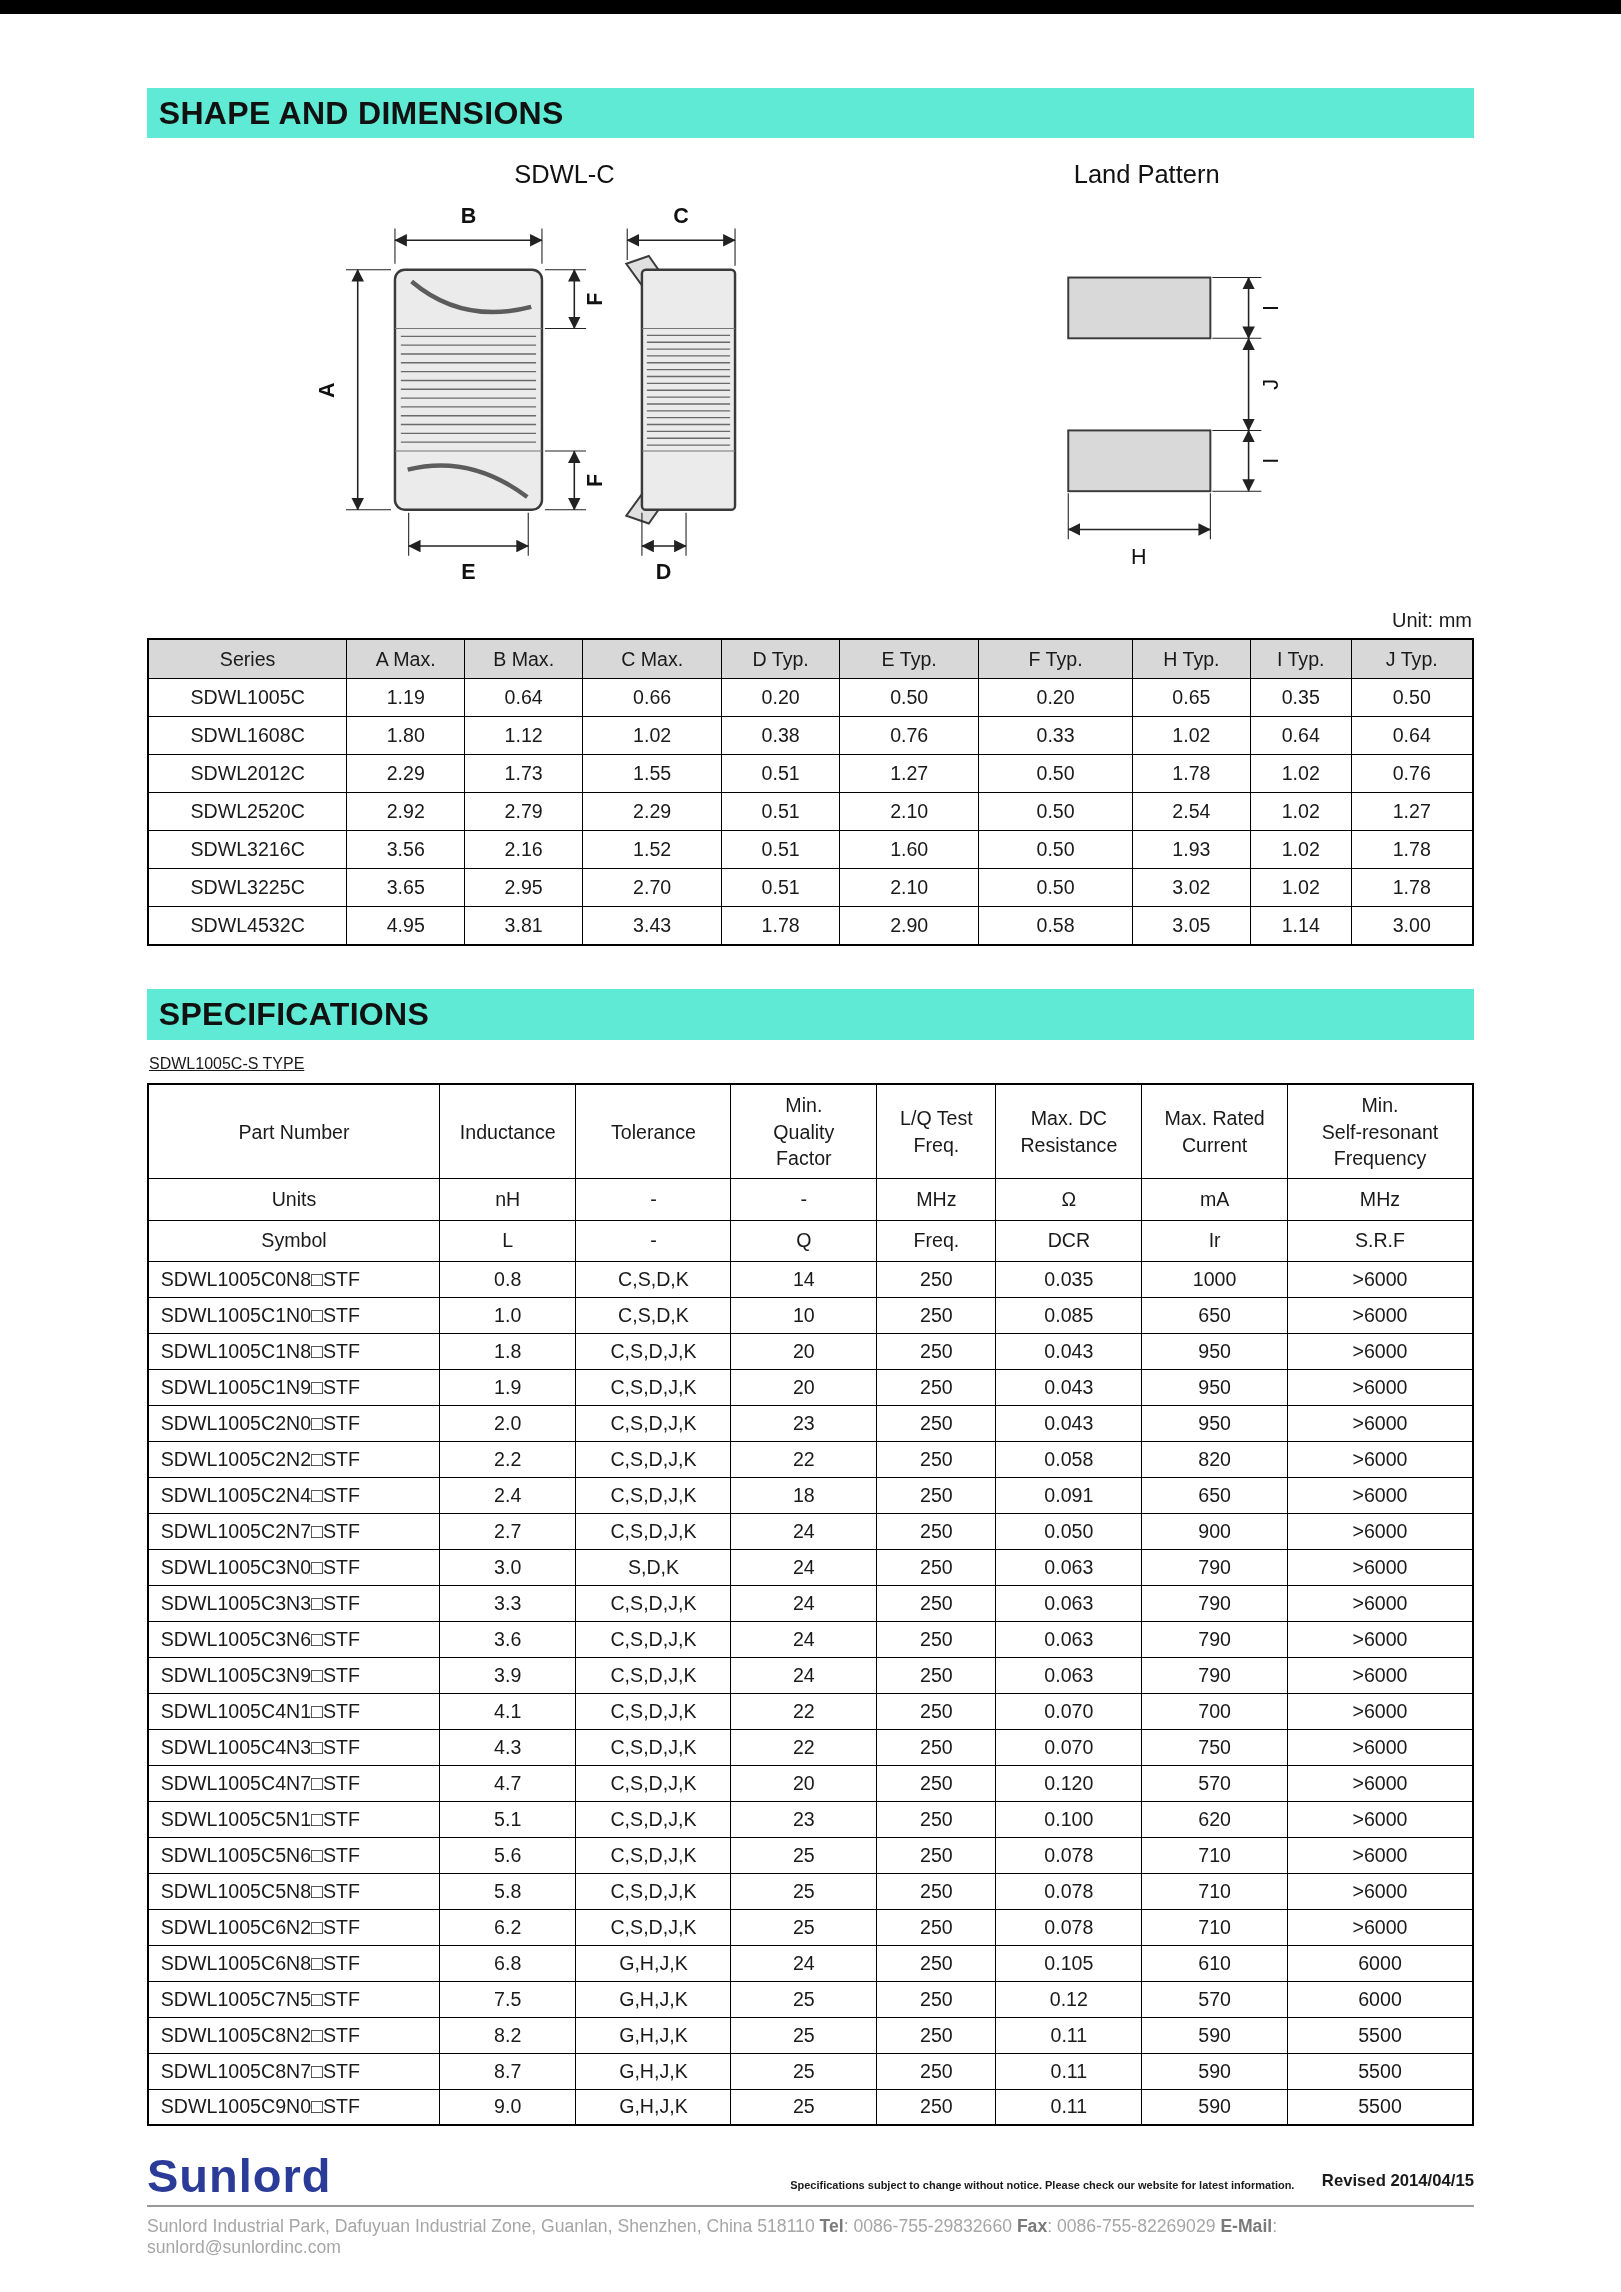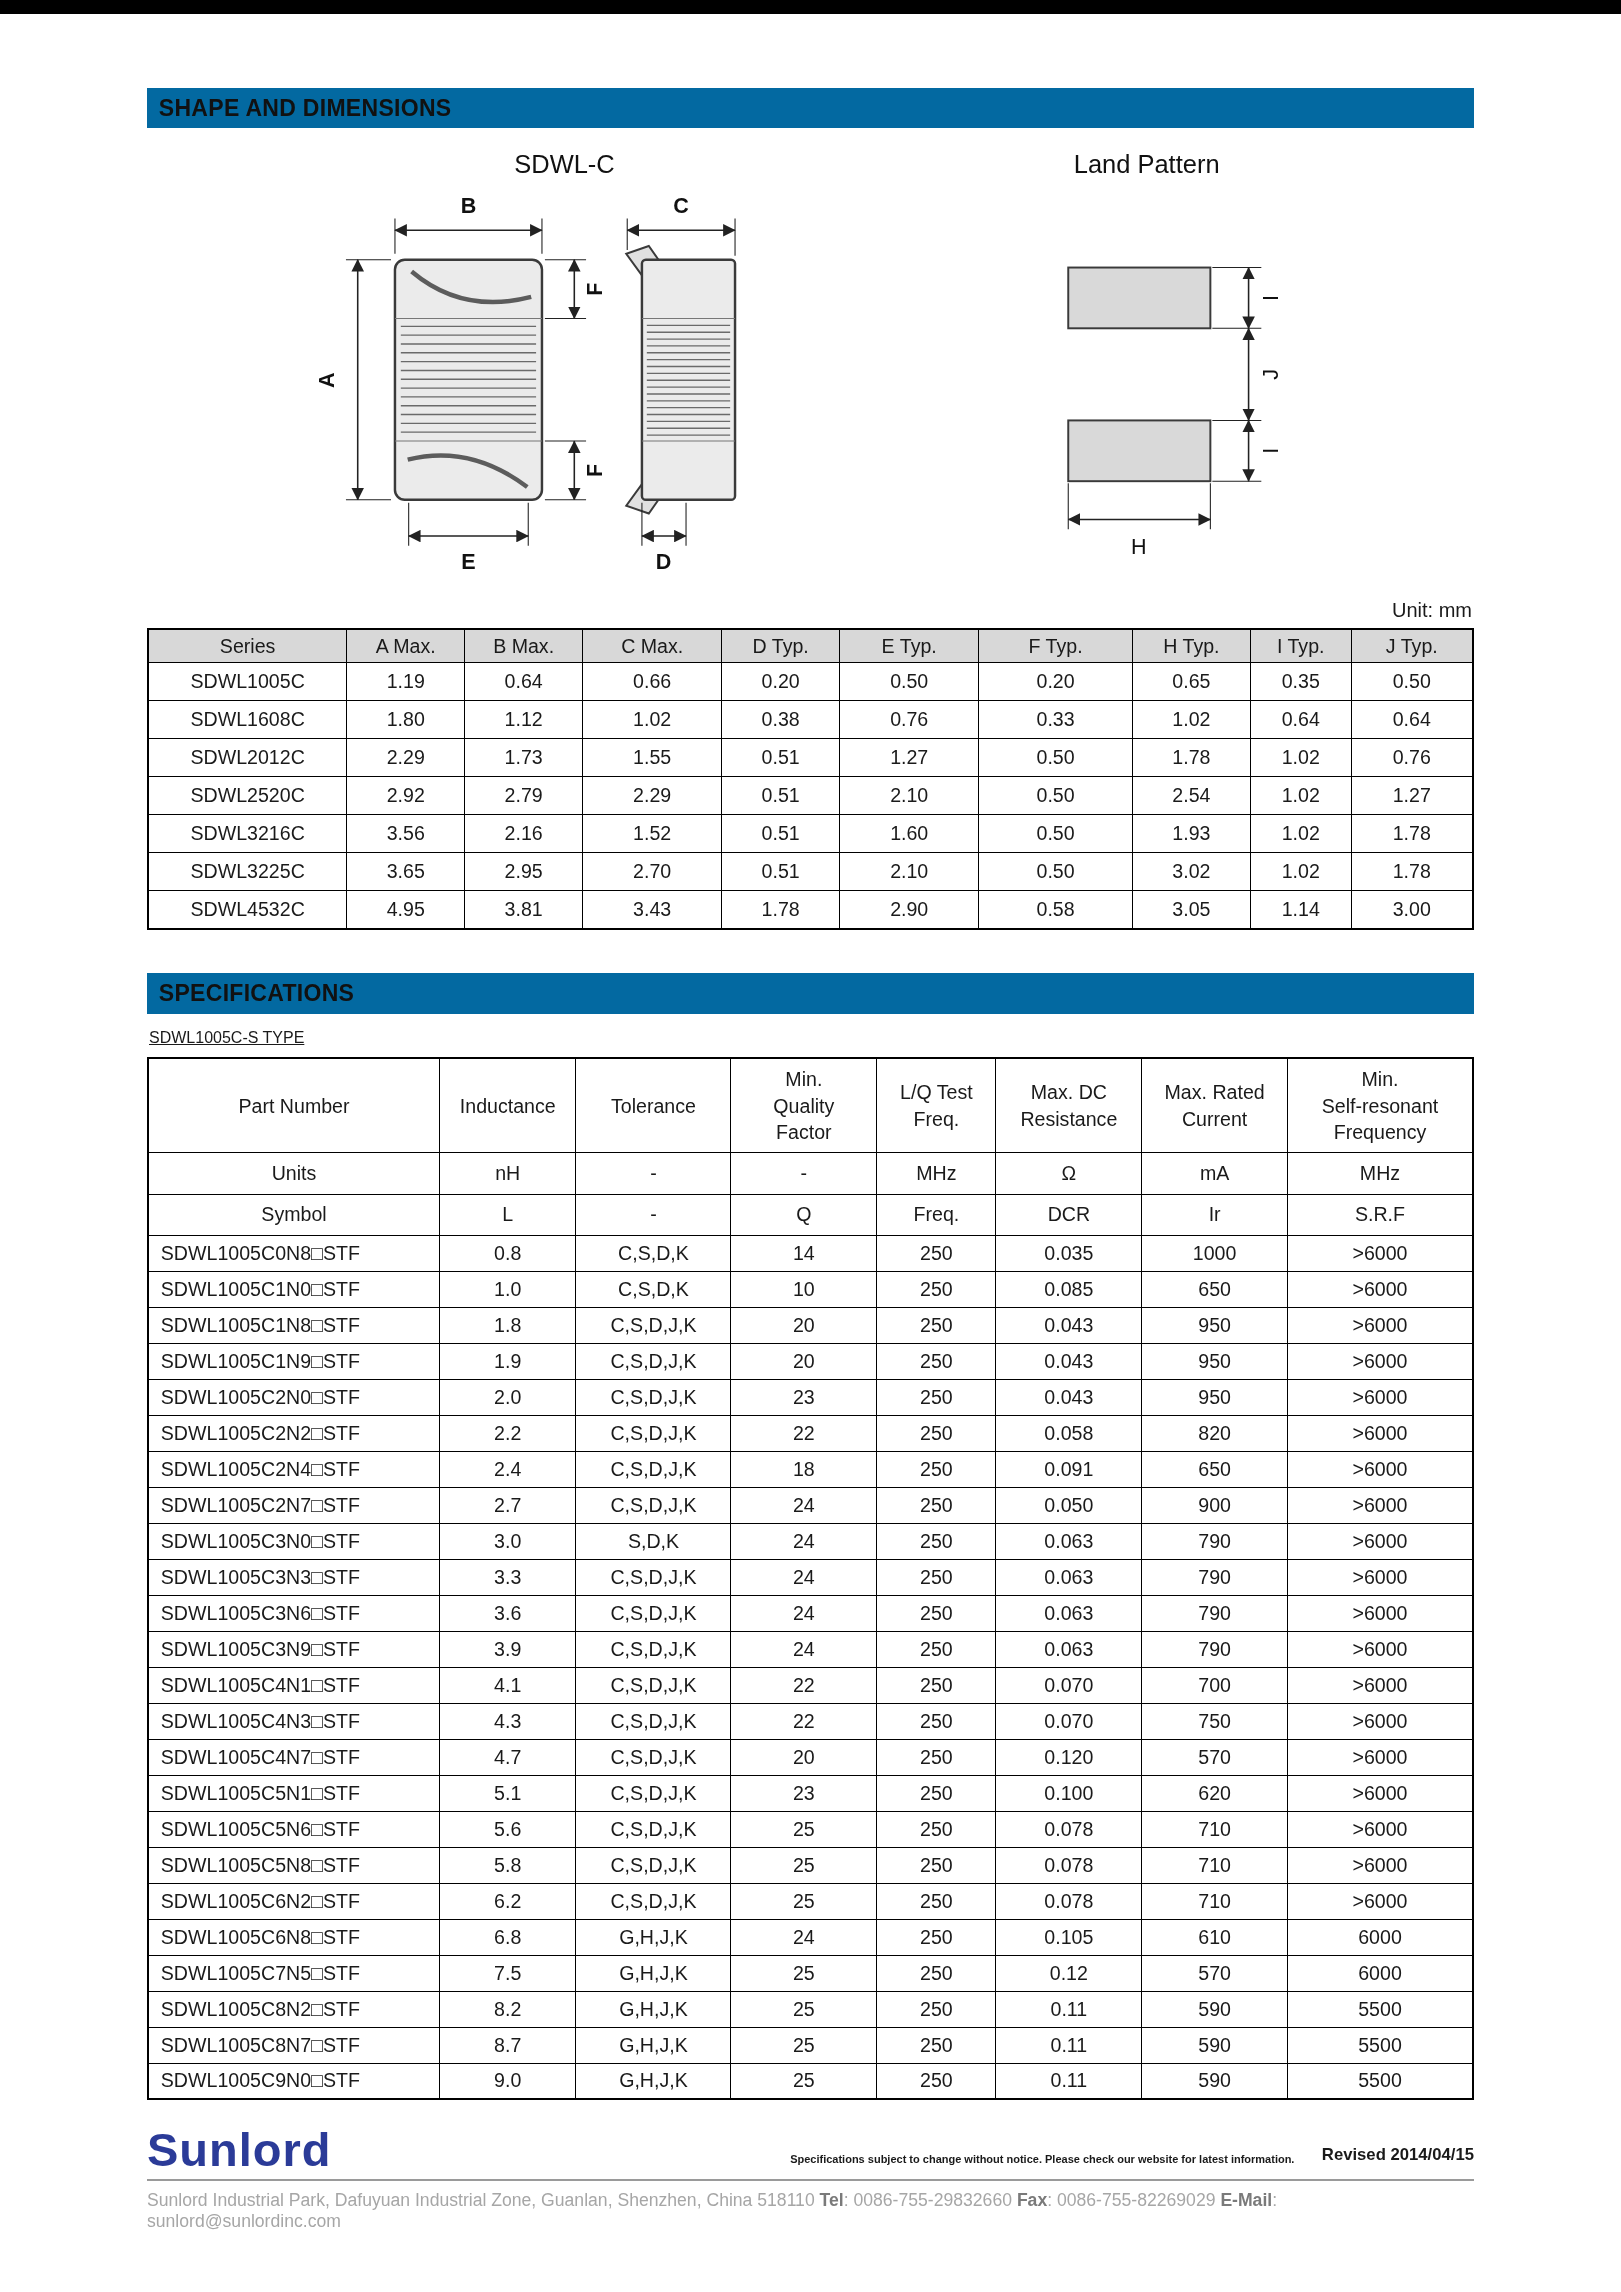--- a/index.html
+++ b/index.html
@@ -3,21 +3,21 @@
 <meta charset="utf-8">
 <style>
   * { margin:0; padding:0; box-sizing:border-box; }
   html,body { background:#ffffff; }
   body { font-family:"Liberation Sans", sans-serif; color:#1a1a1a; }
   .page { width:1621px; height:2293px; background:#fff; position:relative; overflow:hidden; }
   .top-bar { height:13.7px; background:#000; width:100%; }
   .content { padding:74px 147px 0 147px; }
 
   .section-header {
-    background:#0369a1; color:#111; font-weight:bold; font-size:23px;
+    background:#5eead4; color:#111; font-weight:bold; font-size:32px;
     padding:6.9px 11.8px; letter-spacing:0.3px;
   }
   .diagram-area { margin-top:13.7px; }
   .diagram-area svg { display:block; }
   svg text { font-family:"Liberation Sans", sans-serif; fill:#111; }
   .diagram-title { font-size:26px; }
   .dim-label { font-size:22px; font-weight:bold; }
   .dim-label-light { font-size:22px; font-weight:normal; }
   .outline { fill:#ebebeb; stroke:#3a3a3a; stroke-width:2.5; }
   .pad { fill:#d9d9d9; stroke:#3a3a3a; stroke-width:2; }
@@ -25,21 +25,21 @@
   .extline { stroke:#222; stroke-width:1.1; fill:none; }
   .coil { stroke:#6a6a6a; stroke-width:1.4; }
   .divline { stroke:#777; stroke-width:1.2; }
   .lead { stroke:#5c5c5c; stroke-width:4.5; fill:none; }
   .tab { fill:#e0e0e0; stroke:#3a3a3a; stroke-width:2; }
 
   .unit-note { text-align:right; font-size:20px; margin:5.9px 2px 5.9px 0; }
 
   table { border-collapse:collapse; width:100%; border:2px solid #000; table-layout:fixed; }
   th, td { border:1px solid #000; text-align:center; font-size:19.6px; color:#1a1a1a; overflow:hidden; }
-  .dims-table th { background:#d8d8d8; font-weight:normal; height:34px; }
+  .dims-table th { background:#d8d8d8; font-weight:normal; height:40px; }
   .dims-table td { height:38px; }
   .spec-table { margin-top:2px; }
   .spec-table th { font-weight:normal; white-space:pre-line; padding:6.9px 3.9px; line-height:1.35; background:#fff; }
   .spec-table td { height:36px; }
   .spec-table tbody td:first-child { text-align:left; padding-left:11.8px; }
 
   .spec-header { margin-top:43px; }
   .spec-subtitle { font-size:16px; margin:15.7px 0 9.8px 2px;text-decoration:underline; }
 
   .footer { margin-top:25.5px; }

